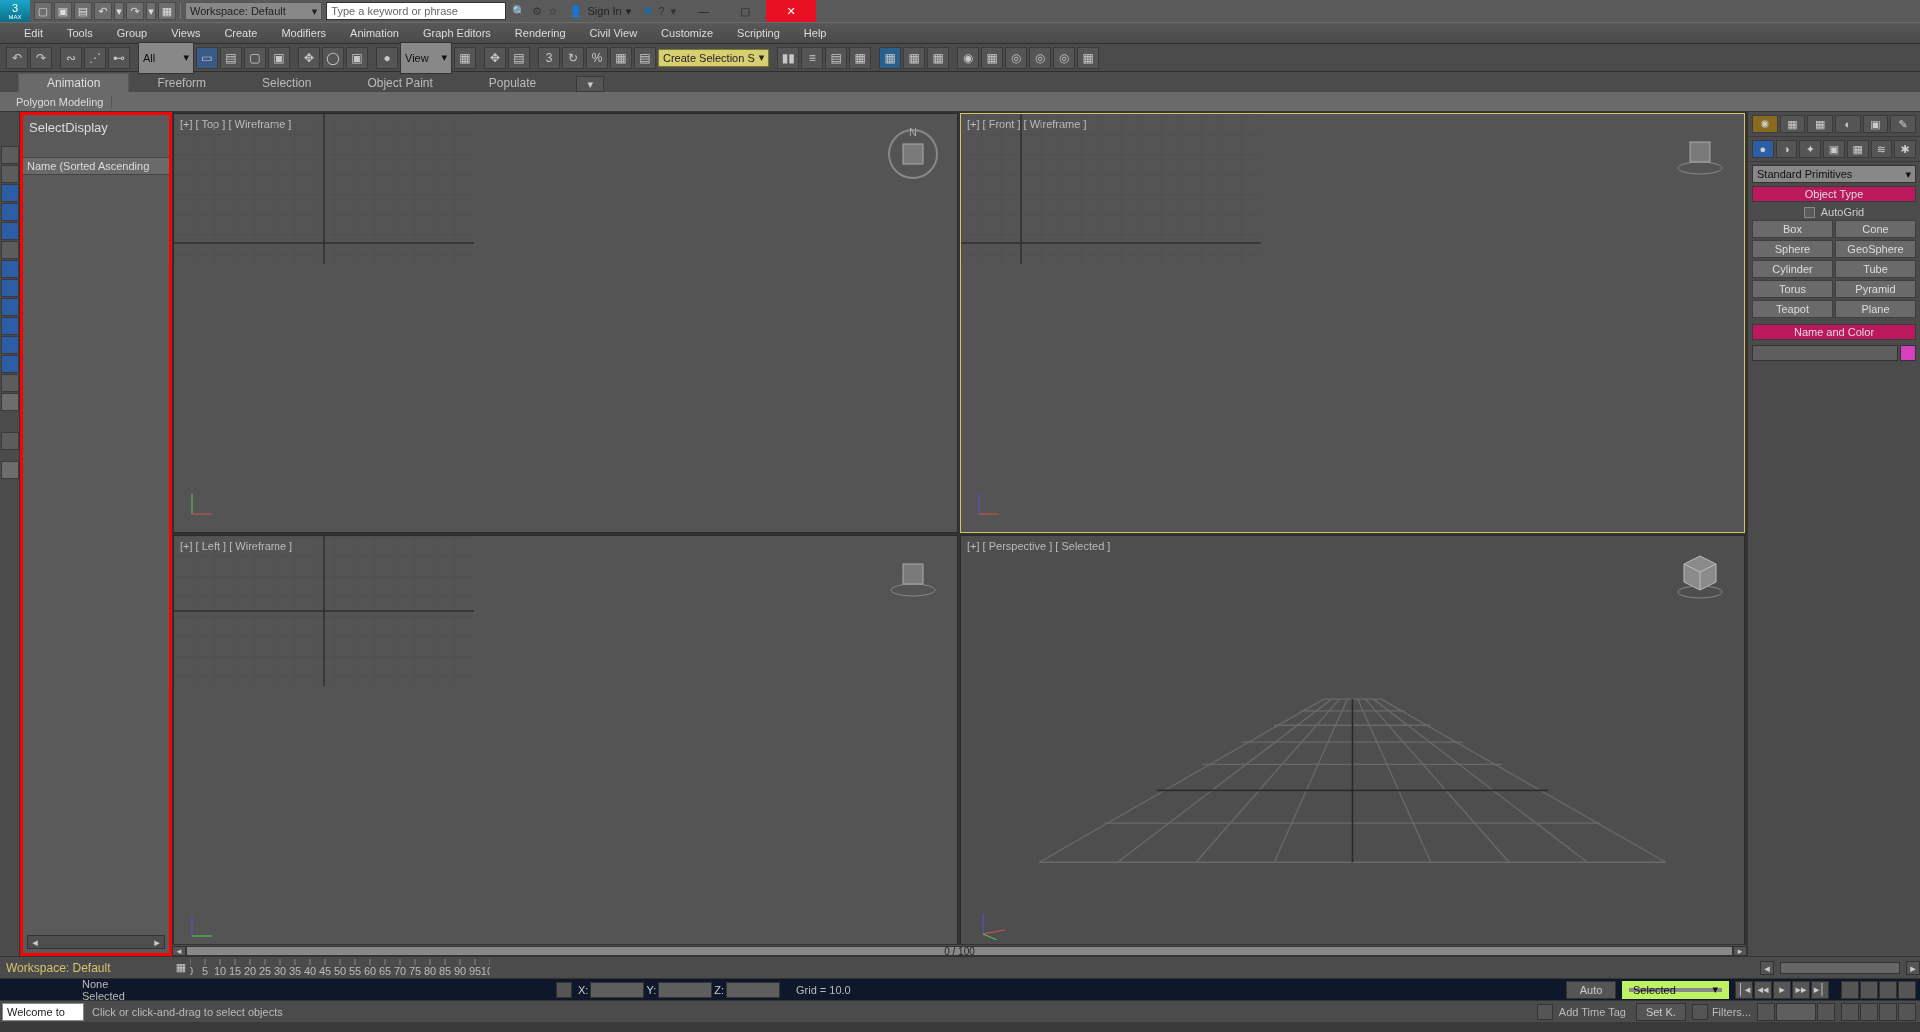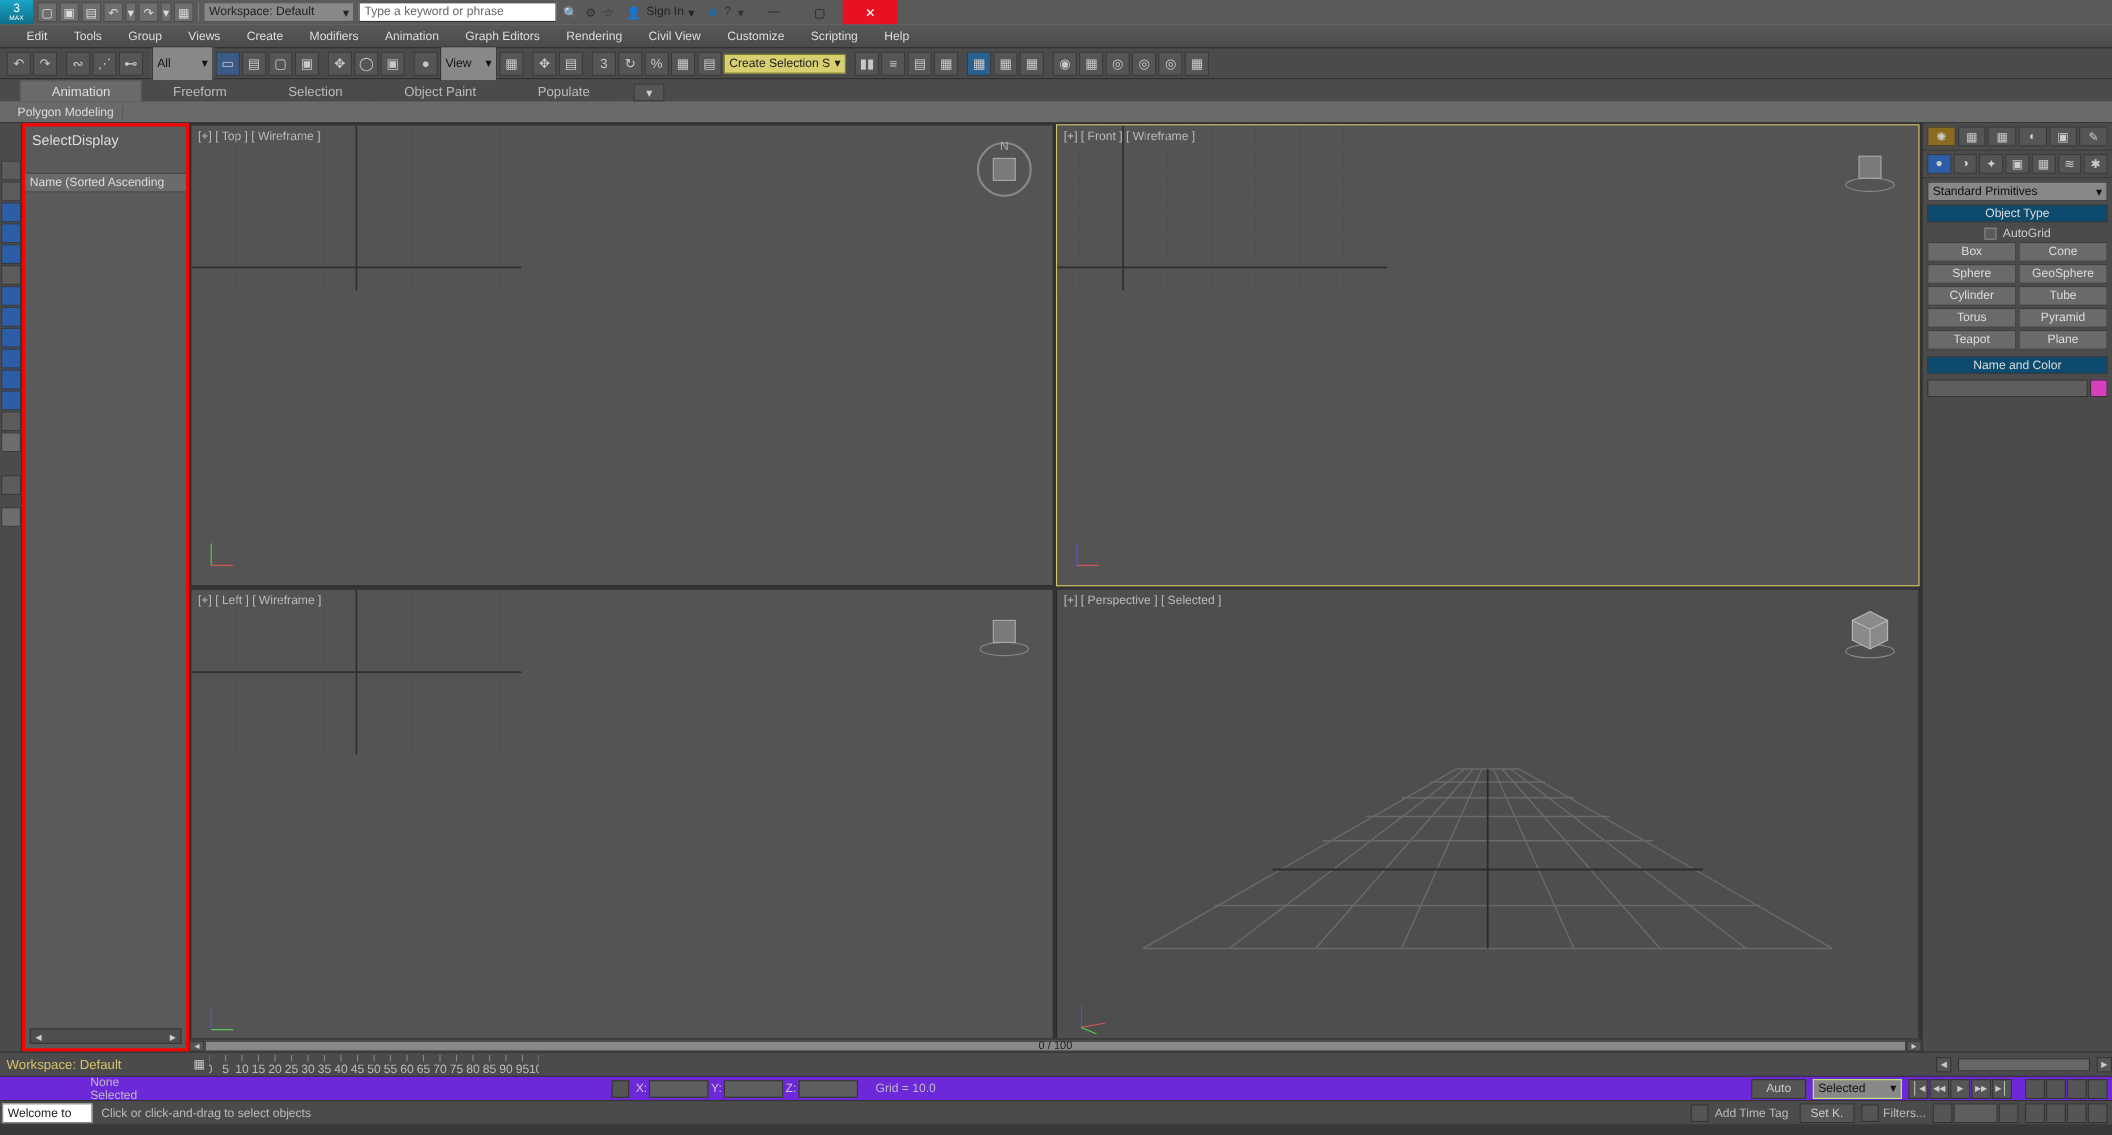--- a/index.html
+++ b/index.html
@@ -70,47 +70,47 @@
 .vp .grid { position:absolute; inset:0; }
 .vp .cube { position:absolute; right:18px; top:14px; width:52px; height:52px; }
 .vp .axis { position:absolute; left:14px; bottom:14px; }
 
 
 .cmdpanel { width:173px; background:#4b4b4b; border-left:1px solid #333; }
 .cmdpanel .row { display:flex; gap:2px; padding:3px 4px; border-bottom:1px solid #3a3a3a;}
 .cmdpanel .row .cbtn { flex:1; height:18px; background:#555; border:1px solid #3a3a3a; display:flex;align-items:center;justify-content:center; }
 .cmdpanel .row .cbtn.lit { background:#8a6a1e; }
 .cmdpanel .combo { margin:3px 4px; height:18px; background:#888; border:1px solid #333; color:#111; display:flex;align-items:center;justify-content:space-between; padding:0 4px;}
-.cmdpanel .rollh { text-align:center; background:#0c4a6e; color:#ddd; border:1px solid #3a3a3a; margin:2px 4px; padding:1px 0; font-size:11px;}
+.cmdpanel .rollh { text-align:center; background:#be185d; color:#ddd; border:1px solid #3a3a3a; margin:2px 4px; padding:1px 0; font-size:11px;}
 .cmdpanel .autogrid { display:flex; justify-content:center; align-items:center; gap:6px; padding:2px 0;}
 .cmdpanel .autogrid .cb { width:11px;height:11px;border:1px solid #888; background:#5a5a5a;}
 .cmdpanel .bgrid { display:grid; grid-template-columns:1fr 1fr; gap:2px; padding:0 4px;}
 .cmdpanel .bgrid .ob { height:18px; background:#6a6a6a; border:1px solid #3f3f3f; text-align:center; line-height:17px; color:#ddd; font-size:11px;}
 .cmdpanel .ncrow { display:flex; padding:3px 4px; gap:2px;}
 .cmdpanel .ncrow input { flex:1; height:16px; background:#5e5e5e; border:1px solid #333; }
 .cmdpanel .ncrow .sw { width:16px;height:16px; background:#d63fbd; border:1px solid #333;}
 
 
 .bottom1 { position:absolute; left:0; right:0; bottom:54px; height:22px; background:#4b4b4b; display:flex; align-items:center; border-top:1px solid #333;}
 .bottom1 .wslabel { width:172px; padding-left:6px; color:#d6c46a; font-size:12px;}
 .bottom1 .tick { width:18px; text-align:center; color:#ccc;}
 .bottom1 .frames { flex:1; position:relative; height:22px;}
 .bottom1 .frames .ruler { position:absolute; inset:0; }
 .bottom1 .slider { width:120px; height:12px; background:#666; border:1px solid #333; margin:0 6px;}
 .bottom1 .fb { width:14px;height:14px;background:#555;border:1px solid #333; color:#ccc; text-align:center; line-height:12px;}
 
 
-.bottom2 { position:absolute; left:0; right:0; bottom:32px; height:22px; background:#6d28d9; display:flex; align-items:center; border-top:1px solid #333; padding:0 4px; gap:6px;justify-content:center;}
+.bottom2 { position:absolute; left:0; right:0; bottom:32px; height:22px; background:#0f172a; display:flex; align-items:center; border-top:1px solid #333; padding:0 4px; gap:6px;justify-content:center;}
 .bottom2 .none { width:150px; color:#bbb; padding-left:78px;}
 .bottom2 .coord { display:flex; align-items:center; gap:2px;}
 .bottom2 .coord .cl { color:#ccc; }
 .bottom2 .coord .cv { width:54px; height:16px; background:#5e5e5e; border:1px solid #333;}
 .bottom2 .grid { color:#bbb; margin-left:10px;}
 .bottom2 .autob { width:50px; height:18px; background:#555; border:1px solid #333; text-align:center; line-height:17px;}
-.bottom2 .selcombo { width:81px; height:18px; background:#888; border:1px solid #bef264; color:#111; padding:0 4px; display:flex;align-items:center;justify-content:space-between;}
+.bottom2 .selcombo { width:107px; height:18px; background:#888; border:7px solid #bef264; color:#111; padding:0 4px; display:flex;align-items:center;justify-content:space-between;}
 .bottom2 .play { display:flex; gap:1px; }
 .bottom2 .play .pb{ width:18px;height:18px;background:#555;border:1px solid #333;display:flex;align-items:center;justify-content:center;color:#ccc;}
 .bottom2 .nav { display:flex; gap:1px; margin-left:6px;}
 .bottom2 .nav .nb{ width:18px;height:18px;background:#555;border:1px solid #333;}
 
 
 .bottom3 { position:absolute; left:0; right:0; bottom:10px; height:22px; background:#4b4b4b; display:flex; align-items:center; border-top:1px solid #333;}
 .bottom3 .wel { width:82px; height:18px; margin-left:2px; background:#fff; border:1px solid #888; color:#222; font-family:monospace; padding:0 4px; display:flex;align-items:center;}
 .bottom3 .hint { color:#bbb; padding-left:8px;}
 .bottom3 .spacer { flex:1;}

